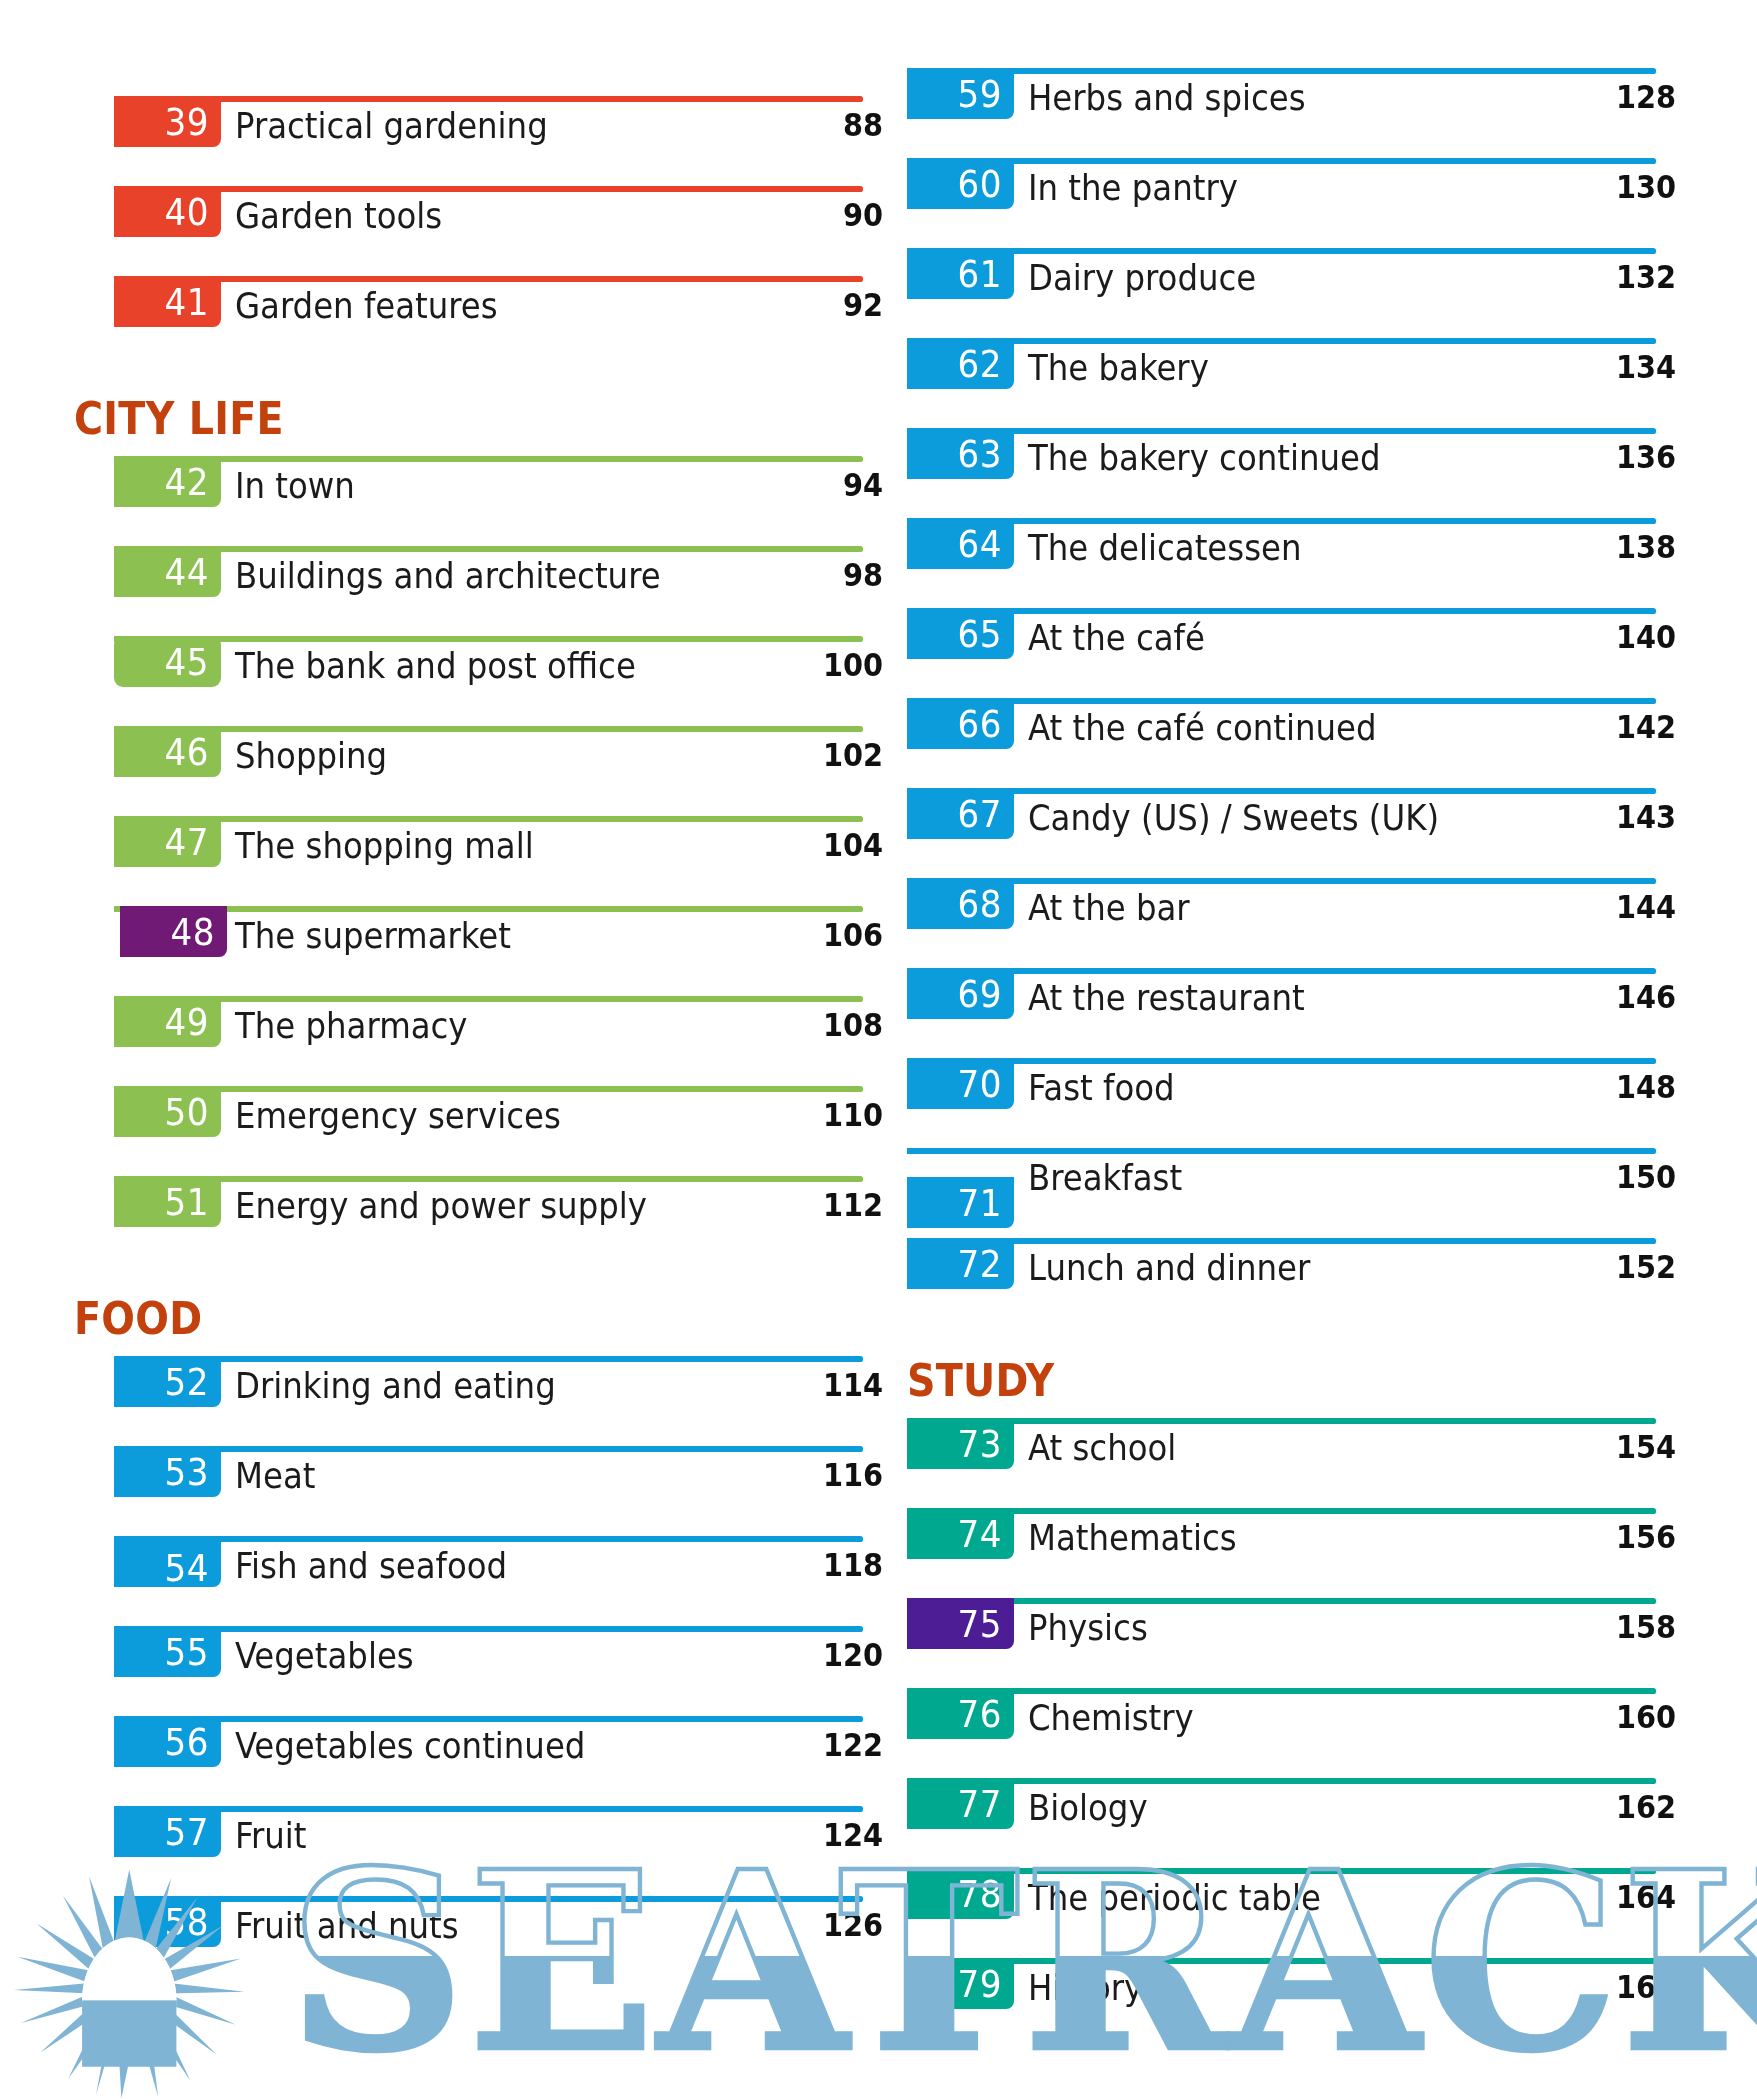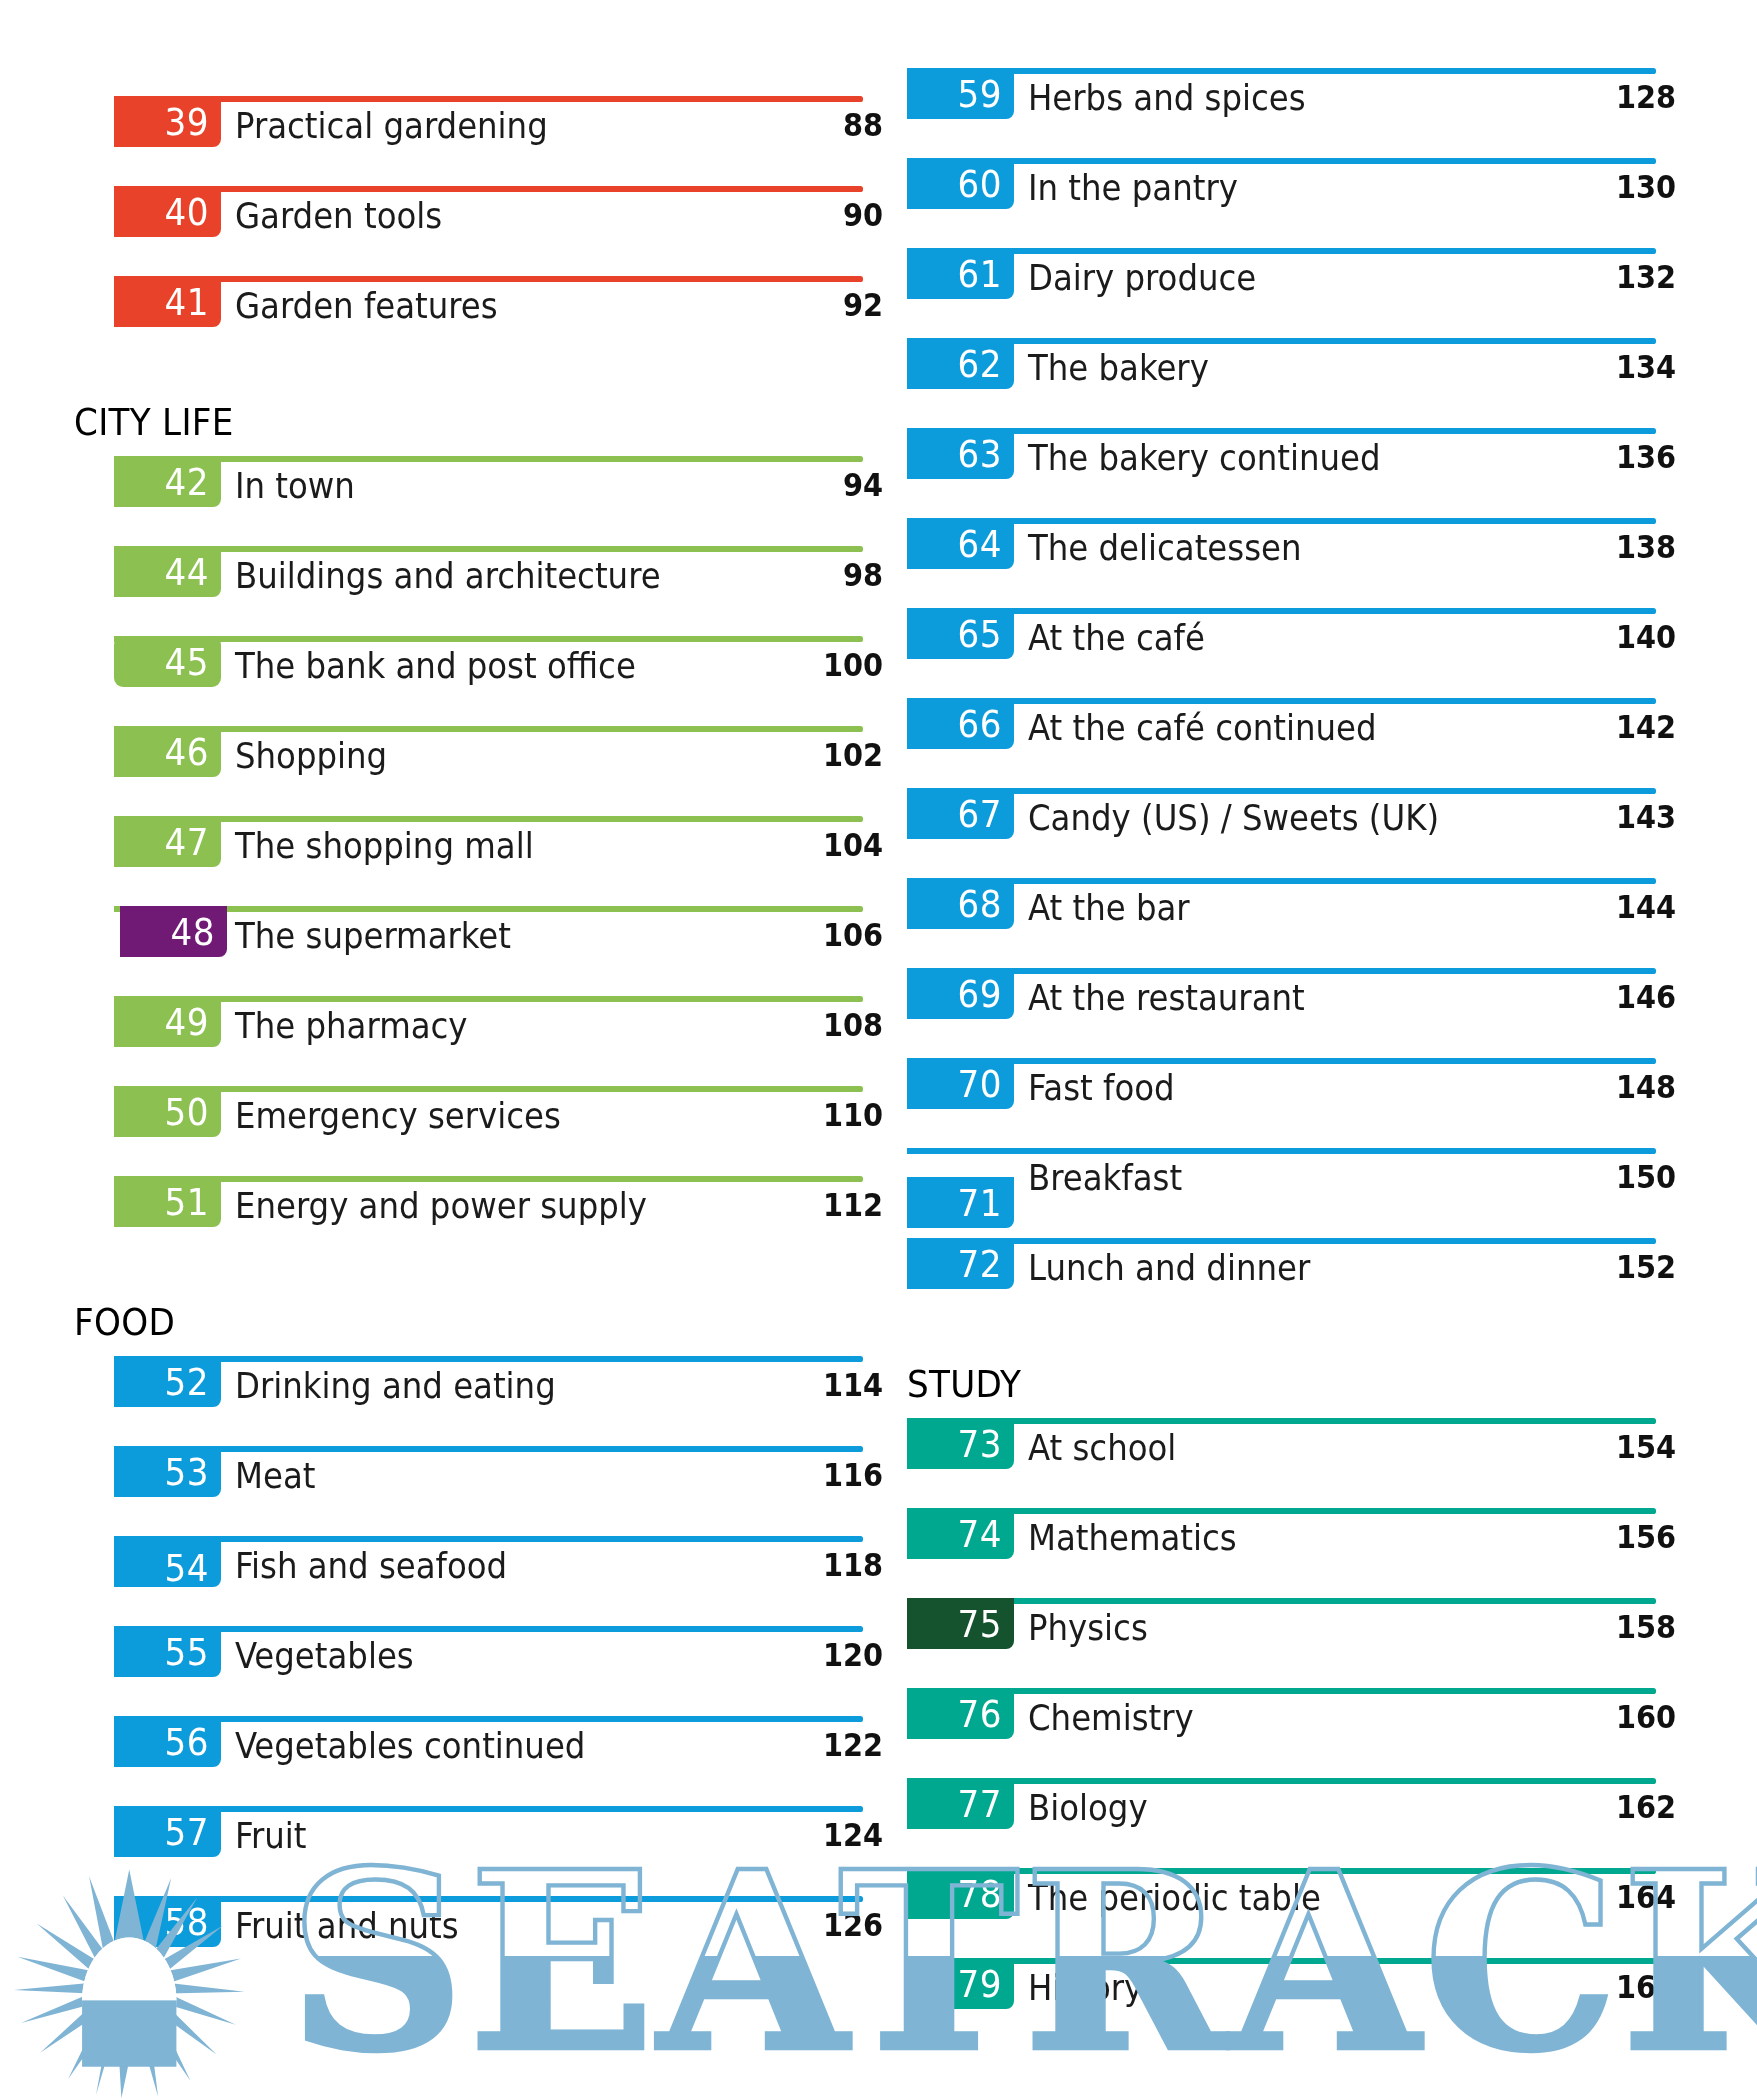--- a/index.html
+++ b/index.html
@@ -47,21 +47,21 @@
     font-family:"DejaVu Sans Condensed","DejaVu Sans",sans-serif;
   }
 
   
   .heading{
     position:relative;height:90px;
     display:flex;align-items:flex-end;
     padding-bottom:12.2px;box-sizing:border-box;
   }
   .heading span{
-    font-size:38px;font-weight:400;color:#000000;
+    font-size:44px;font-weight:700;color:#c2410c;
     letter-spacing:0.3px;
     font-family:"DejaVu Sans Condensed","DejaVu Sans",sans-serif;
   }
   .heading.left span{margin-left:-40px;}
 
   
   #watermark{
     position:absolute;left:0;bottom:0;width:1757px;height:332px;
     pointer-events:none;
   }
@@ -359,21 +359,21 @@
       <div class="entry">
         <div class="rule" style="background: rgb(0, 168, 143);"></div>
         <div class="badge" style="background: rgb(0, 168, 143);">
           <span>74</span>
         </div>
         <div class="title">Mathematics</div>
         <div class="page">156</div>
       </div>
       <div class="entry">
         <div class="rule" style="background: rgb(0, 168, 143);"></div>
-        <div class="badge" style="background: #14532d;">
+        <div class="badge" style="background: #4c1d95;">
           <span>75</span>
         </div>
         <div class="title">Physics</div>
         <div class="page">158</div>
       </div>
       <div class="entry">
         <div class="rule" style="background: rgb(0, 168, 143);"></div>
         <div class="badge" style="background: rgb(0, 168, 143);">
           <span>76</span>
         </div>

